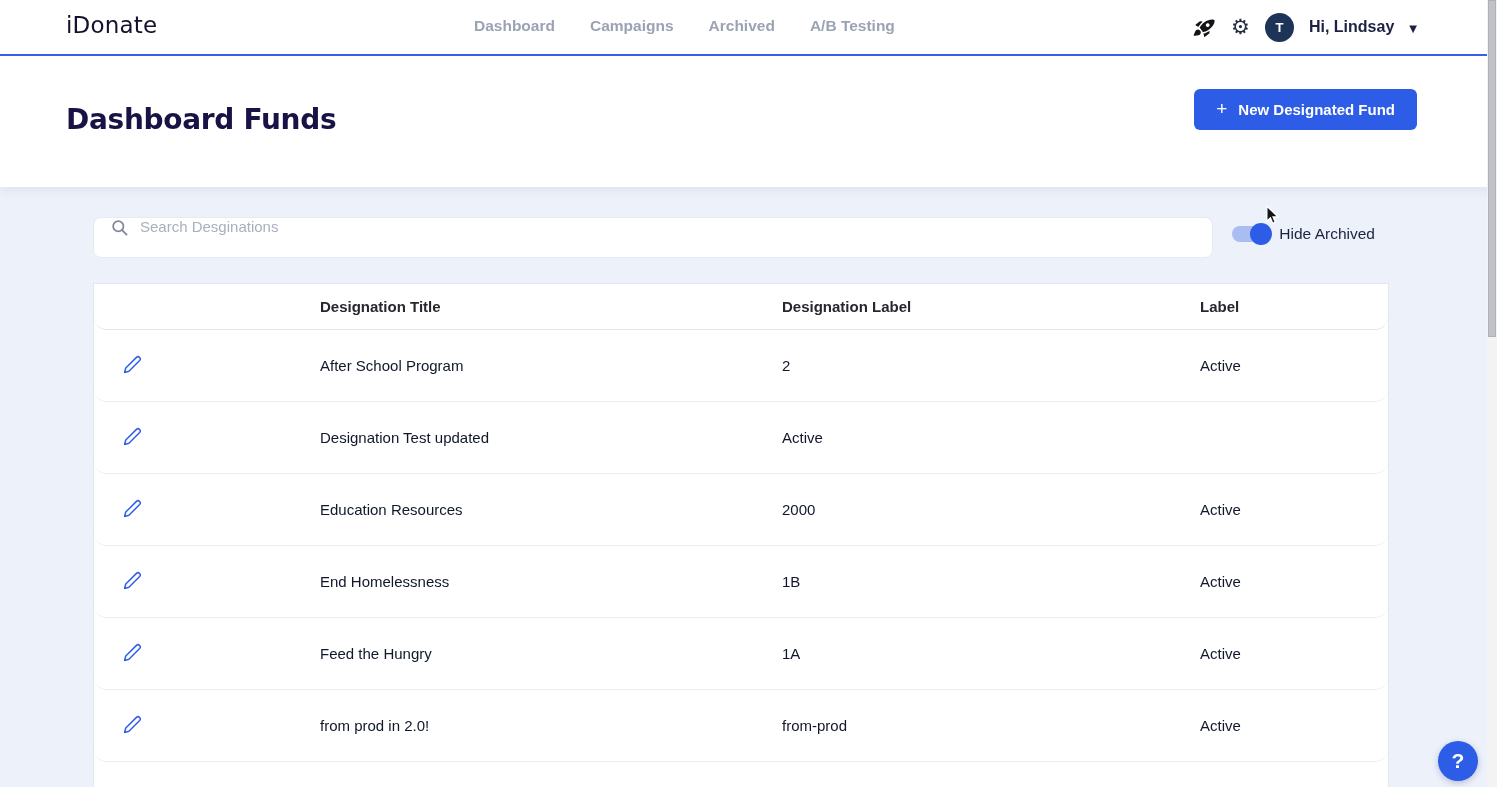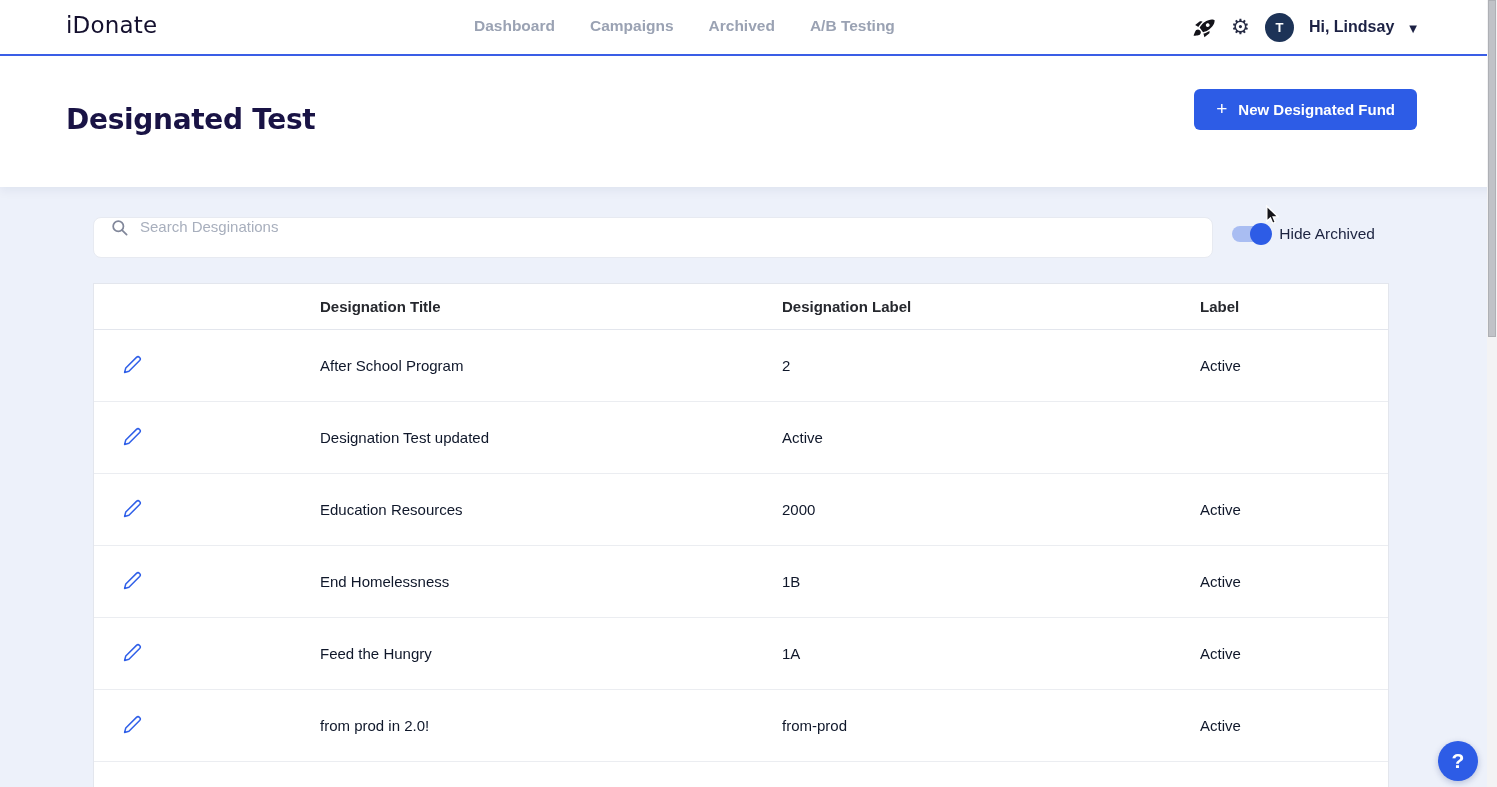--- a/index.html
+++ b/index.html
@@ -91,21 +91,21 @@
   .toggle-label { font-size:15.5px; color:#1c2340; }
 
   .cursor-pointer { position:absolute; left:1262px; top:17px; z-index:60; pointer-events:none; }
 
   
   .table-card {
     position:absolute; left:93px; top:96px; width:1296px; bottom:0;
     background:#ffffff; border:1px solid #e3e6ed; border-bottom:none;
   }
   .trow {
-    display:grid; grid-template-columns:226px 462px 418px 1fr; align-items:center;
+    display:grid; grid-template-columns:226px 462px 418px 1fr; align-items:center;border-radius:13px;
   }
   .thead { height:46px; border-bottom:1px solid #e3e6ed; }
   .thead .cell { font-weight:700; font-size:15px; color:#26282e; }
   .tbody .trow { height:72px; border-bottom:1px solid #ebedf1; font-size:15px; color:#0f172a; }
   .cell-edit { padding-left:29px; }
   .edit-btn { display:inline-flex; cursor:pointer; }
 
   
   .help-btn {
     position:absolute; right:19px; bottom:6px; width:40px; height:40px; border-radius:50%;
@@ -144,21 +144,21 @@
       </svg>
     </span>
     <span class="icon-btn gear-glyph">⚙</span>
     <div class="avatar">T</div>
     <span class="greeting">Hi, Lindsay</span>
     <span class="caret">▼</span>
   </div>
 </div>
 
 <div class="title-band">
-  <h1 class="page-title">Designated Test</h1>
+  <h1 class="page-title">Dashboard Funds</h1>
   <button class="new-fund-btn">
     <span class="plus-glyph">+</span>
     <span>New Designated Fund</span>
   </button>
 </div>
 
 <div class="content">
 
   <div class="search-box">
     <span style="display:flex">

